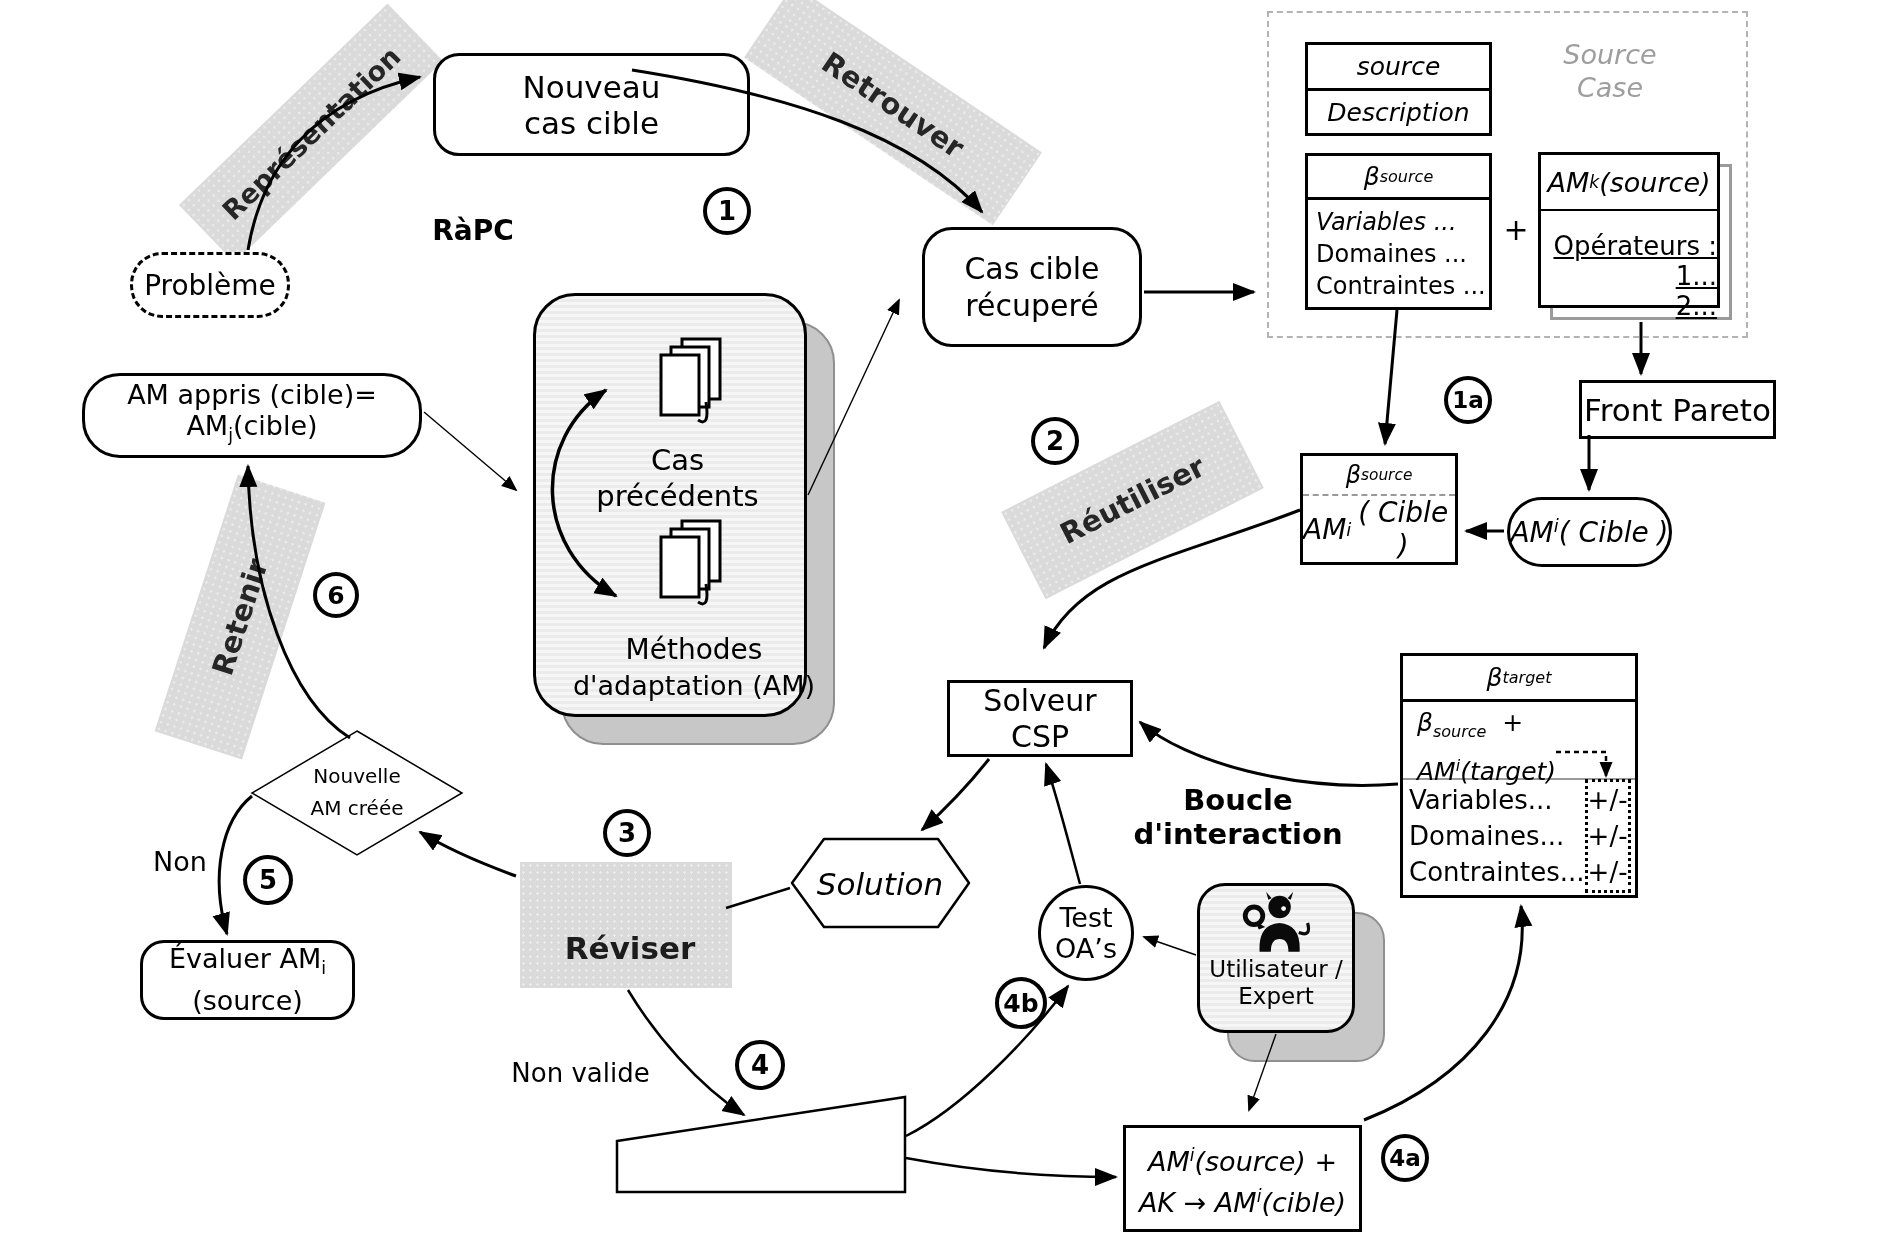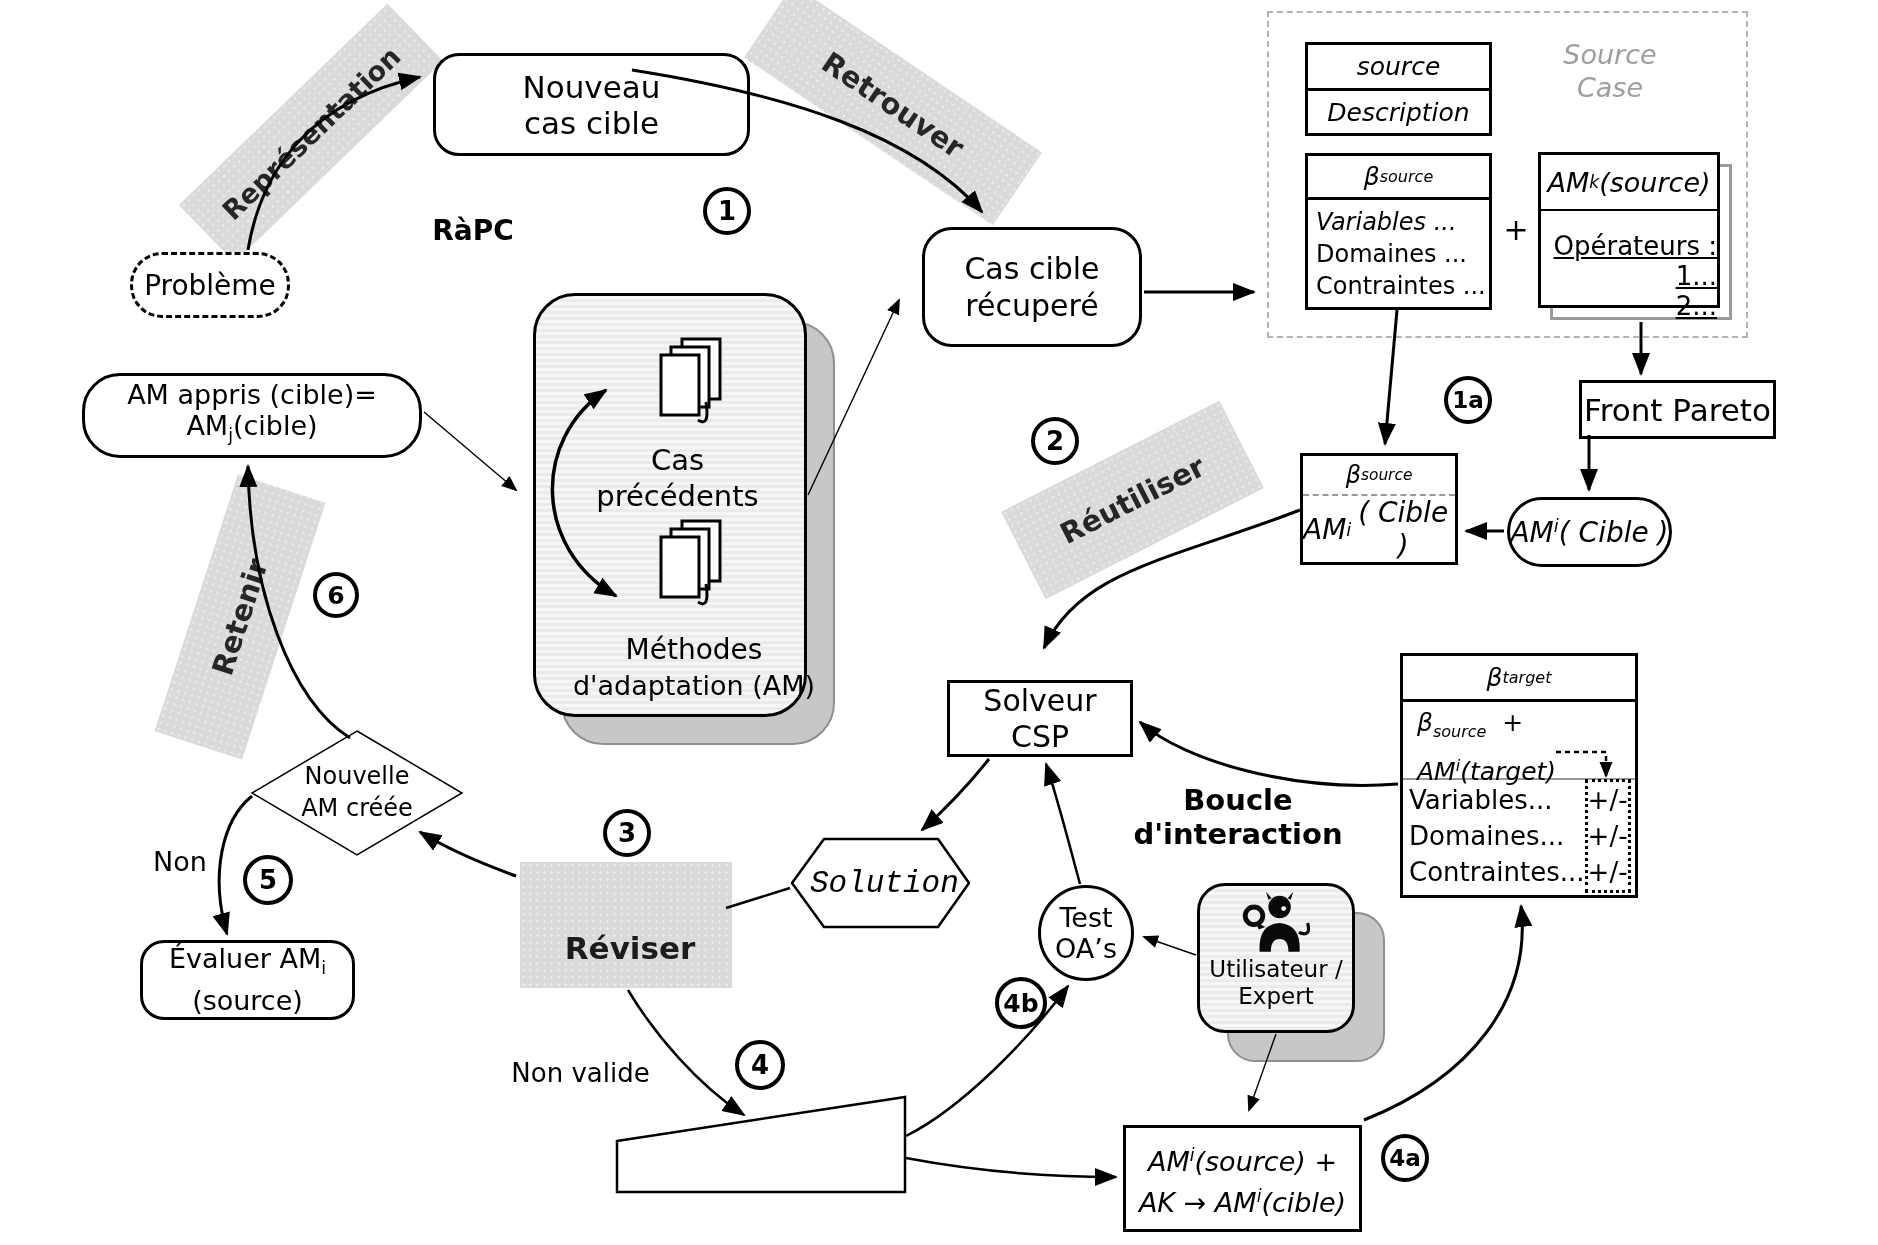--- a/index.html
+++ b/index.html
@@ -258,25 +258,25 @@
     <path d="M424 412 L516 490" fill="none" stroke="#000" stroke-width="1.4" marker-end="url(#ms)"></path>
     <path d="M808 495 L899 300" fill="none" stroke="#000" stroke-width="1.4" marker-end="url(#ms)"></path>
     <path d="M1196 955 L1144 937" fill="none" stroke="#000" stroke-width="1.4" marker-end="url(#ms)"></path>
     <path d="M1276 1034 L1249 1110" fill="none" stroke="#000" stroke-width="1.4" marker-end="url(#ms)"></path>
 
     <path d="M606 390 C532 440, 534 548, 616 596" fill="none" stroke="#000" stroke-width="3.5" marker-start="url(#mb)" marker-end="url(#mb)"></path>
 
     <path d="M1556 752 L1606 752 L1606 776" fill="none" stroke="#000" stroke-width="2.5" stroke-dasharray="5 4" marker-end="url(#ms)"></path>
   </svg>
 
-  <div class="label" style="left:272px;top:760px;width:170px;font-size:24px;line-height:32px;">
+  <div class="label" style="left:272px;top:760px;width:170px;font-size:20px;line-height:32px;">
     <div class="l">Nouvelle</div>
     <div class="l">AM créée</div>
   </div>
-  <div class="label it" style="left:810px;top:866px;width:140px;font-size:31px;font-family:Liberation Mono, monospace;">
+  <div class="label it" style="left:810px;top:866px;width:140px;font-size:31px;">
     <span>Solution</span>
   </div>
 
   <div class="label" style="left:408px;top:214px;width:130px;font-size:28px;font-weight:bold;">
     <span>RàPC</span>
   </div>
   <div class="label" style="left:1108px;top:783px;width:260px;font-size:29px;font-weight:bold;line-height:34px;">
     <div class="l">Boucle</div>
     <div class="l">d'interaction</div>
   </div>

